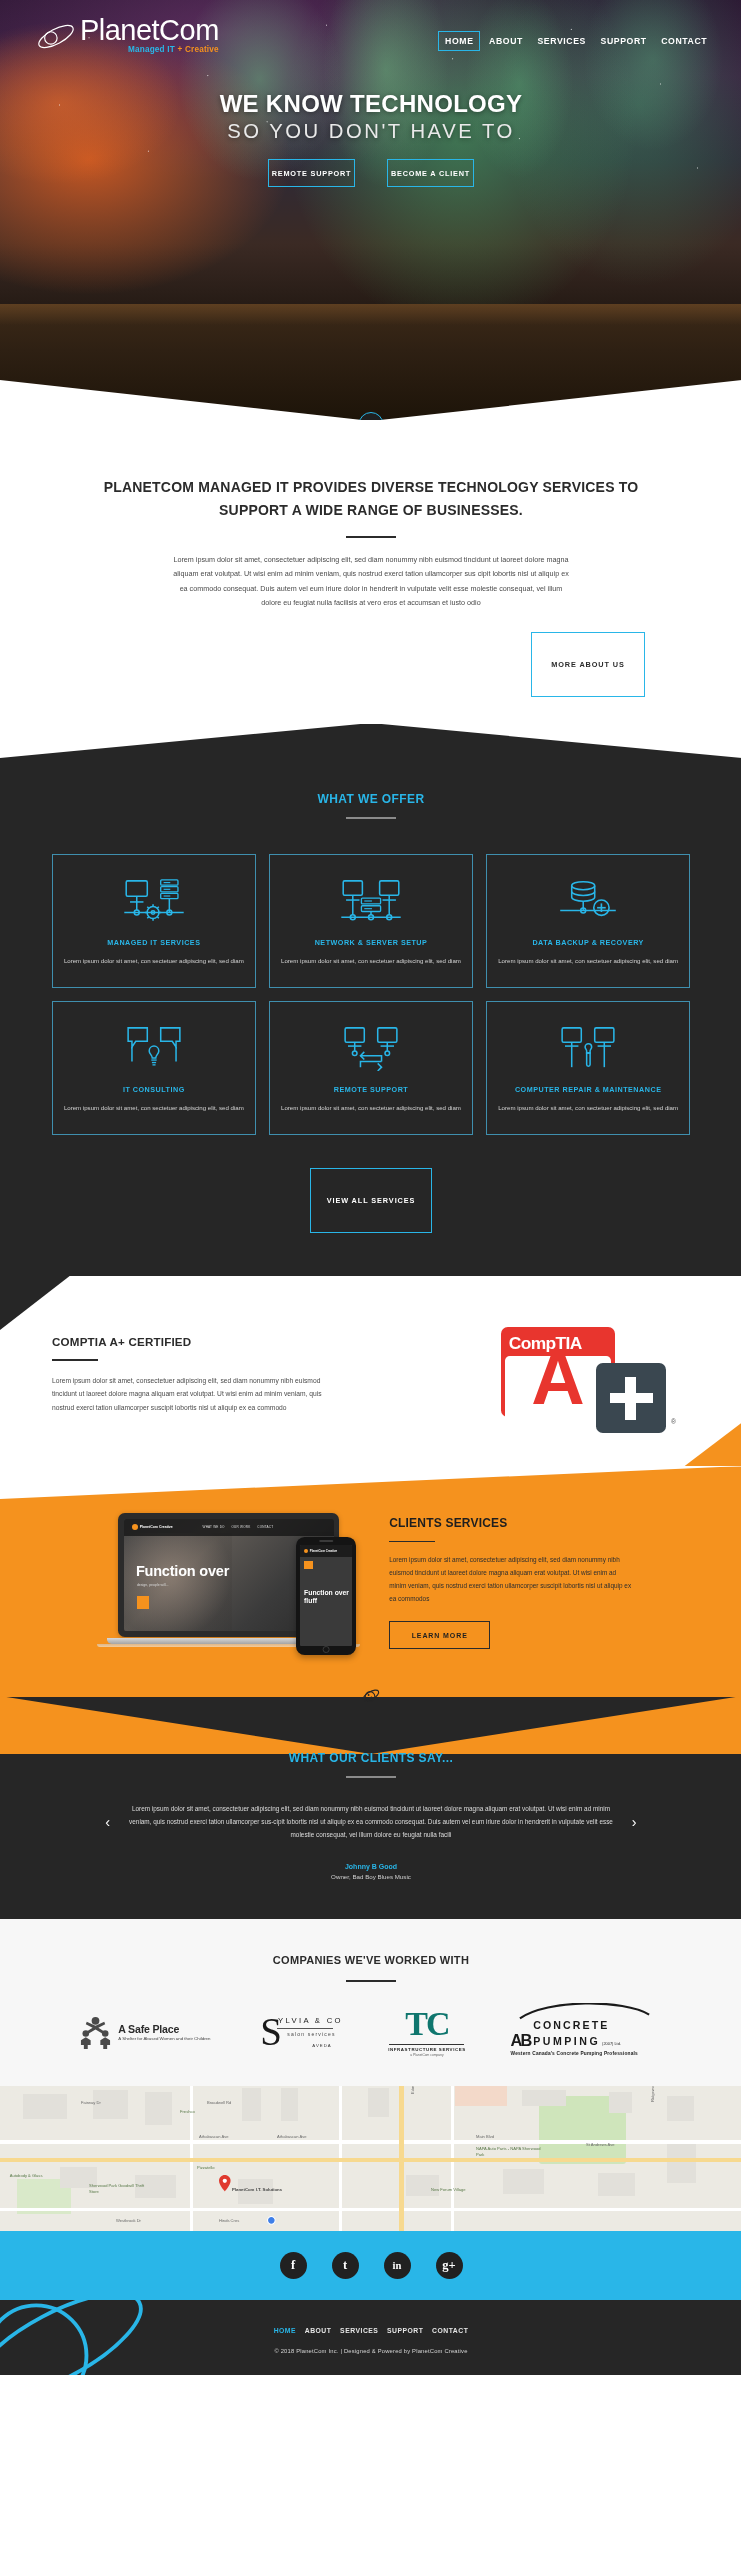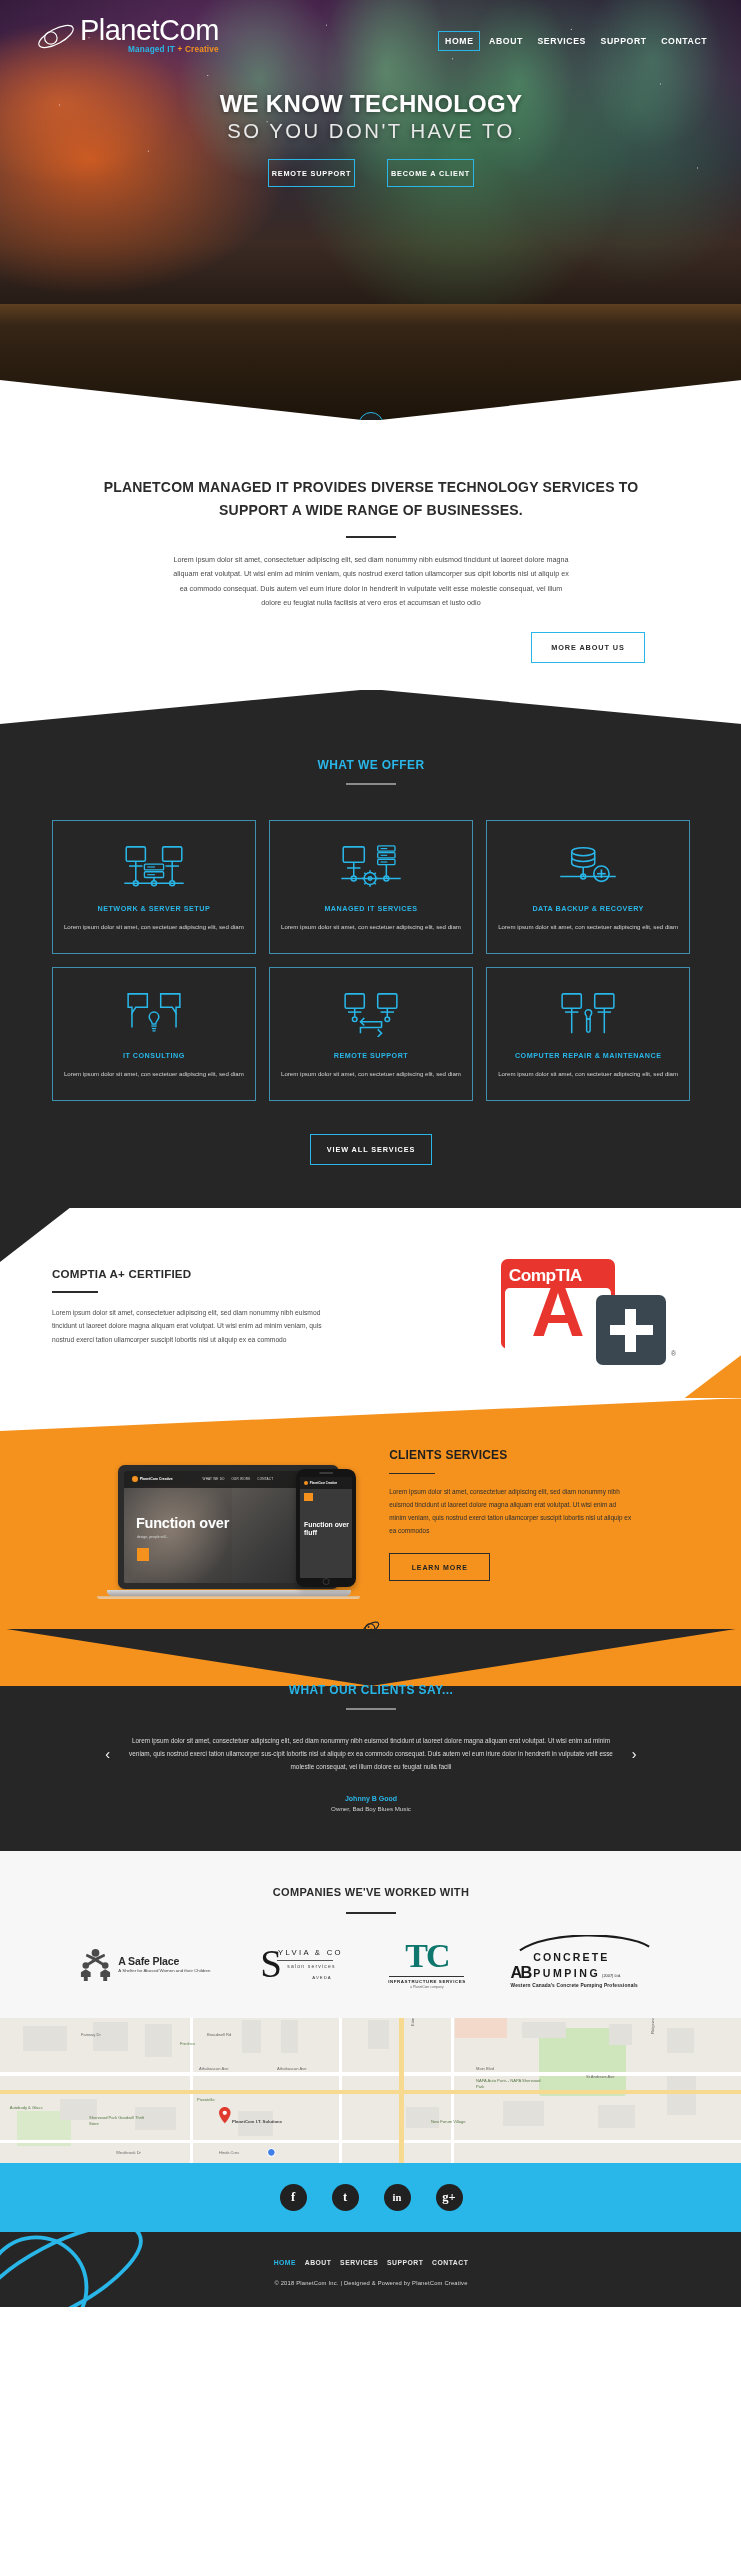--- a/index.html
+++ b/index.html
@@ -128,21 +128,21 @@
   }
   .rule-dark { width:50px; height:1.9px; background:#2b2b2b; margin: 13.5px auto 0; }
   .rule-grey { width:50px; height:1.9px; background:#8b8b8b; margin: 11.6px auto 0; }
   .intro p {
     font-size: 7.2px; line-height: 2.0; color:#4a4a4a;
     max-width: 404px; margin: 15.5px auto 0; text-align:center;
   }
   .btn-outline-blue {
     display:inline-block; border:1px solid #29b6e8; color:#2b2b2b; background:transparent;
     font-size: 7.3px; font-weight:bold; letter-spacing:0.9px;
-    padding: 10px 0; width:114px; text-align:center; cursor:pointer;
+    padding: 27px 0; width:114px; text-align:center; cursor:pointer;
     font-family:"Liberation Sans", sans-serif;
   }
   .intro-btn-wrap { margin-top: 21px; display:flex; justify-content:flex-end; padding-right: 97px; }
 
   
   .services { position:relative; background:#262626; padding: 68px 0 44px; }
   .services-top-wedge { position:absolute; left:0; top:-1px; width:100%; height:35px; }
   .sec-title-blue {
     text-align:center; color:#29b6e8; font-size: 12px; font-weight:bold; letter-spacing:0.4px;
   }
@@ -207,21 +207,21 @@
   }
 
   
   .creative { position:relative; background:#f5921e; padding: 41px 0 39px; }
   .creative-top-wedge { position:absolute; left:0; top:-1px; width:100%; height:33px; }
   .creative-inner {
     display:flex; align-items:center; justify-content:center; gap: 17.4px;
     width: 677px; margin: 0 auto; position:relative; z-index:3;
   }
   .devices { position:relative; width: 261px; height: 150px; }
-  .laptop { position:absolute; left:7.7px; top:5.8px; width:221px;margin-top:20px; }
+  .laptop { position:absolute; left:7.7px; top:5.8px; width:221px; }
   .laptop-screen {
     width: 221px; height: 124px; background:#2b2b2b; border-radius: 6.8px;
     padding: 5.8px 5.8px 6.8px; box-shadow: 0 1.9px 4.8px rgba(0,0,0,.22);
   }
   .laptop-inner {
     width:100%; height:100%; border-radius:1.9px; overflow:hidden; position:relative;
     background: linear-gradient(135deg, #4a4a4a 0%, #5f5a55 35%, #3b3b3b 70%, #2a2a2a 100%);
   }
   .li-nav {
     position:absolute; left:0; top:0; width:100%; height:16.4px;
@@ -473,46 +473,20 @@
 
   <section class="services">
     <svg class="services-top-wedge" viewBox="0 0 767 36" preserveAspectRatio="none">
       <polygon points="0,0 383.5,0 767,0 767,36 383.5,0 0,36" fill="#ffffff"></polygon>
     </svg>
 
     <div class="sec-title-blue">WHAT WE OFFER</div>
     <div class="rule-grey"></div>
 
     <div class="cards">
-
-      <div class="card">
-        <div class="card-icon">
-          <svg width="68" height="46" viewBox="0 0 70 48">
-            <rect x="6" y="3" width="20" height="15" rx="1.5" fill="none" stroke="#29b6e8" stroke-width="1.6"></rect>
-            <rect x="44" y="3" width="20" height="15" rx="1.5" fill="none" stroke="#29b6e8" stroke-width="1.6"></rect>
-            <line x1="16" y1="18" x2="16" y2="23" stroke="#29b6e8" stroke-width="1.6"></line>
-            <line x1="9" y1="23" x2="23" y2="23" stroke="#29b6e8" stroke-width="1.6"></line>
-            <line x1="54" y1="18" x2="54" y2="23" stroke="#29b6e8" stroke-width="1.6"></line>
-            <line x1="47" y1="23" x2="61" y2="23" stroke="#29b6e8" stroke-width="1.6"></line>
-            <rect x="25" y="21" width="20" height="6" rx="1" fill="none" stroke="#29b6e8" stroke-width="1.4"></rect>
-            <rect x="25" y="29" width="20" height="6" rx="1" fill="none" stroke="#29b6e8" stroke-width="1.4"></rect>
-            <line x1="28" y1="24" x2="36" y2="24" stroke="#29b6e8" stroke-width="1.2"></line>
-            <line x1="28" y1="32" x2="36" y2="32" stroke="#29b6e8" stroke-width="1.2"></line>
-            <line x1="4" y1="41" x2="66" y2="41" stroke="#29b6e8" stroke-width="1.6"></line>
-            <line x1="35" y1="35" x2="35" y2="38.4" stroke="#29b6e8" stroke-width="1.6"></line>
-            <line x1="16" y1="23" x2="16" y2="38.4" stroke="#29b6e8" stroke-width="1.6"></line>
-            <line x1="54" y1="23" x2="54" y2="38.4" stroke="#29b6e8" stroke-width="1.6"></line>
-            <circle cx="16" cy="41" r="2.6" fill="none" stroke="#29b6e8" stroke-width="1.6"></circle>
-            <circle cx="35" cy="41" r="2.6" fill="none" stroke="#29b6e8" stroke-width="1.6"></circle>
-            <circle cx="54" cy="41" r="2.6" fill="none" stroke="#29b6e8" stroke-width="1.6"></circle>
-          </svg>
-        </div>
-        <div class="card-title">NETWORK &amp; SERVER SETUP</div>
-        <div class="card-desc">Lorem ipsum dolor sit amet, con sectetuer adipiscing elit, sed diam</div>
-      </div>
 
       <div class="card">
         <div class="card-icon">
           <svg width="68" height="46" viewBox="0 0 70 48">
             <rect x="6" y="3" width="22" height="16" rx="1.5" fill="none" stroke="#29b6e8" stroke-width="1.6"></rect>
             <line x1="17" y1="19" x2="17" y2="25" stroke="#29b6e8" stroke-width="1.6"></line>
             <line x1="10" y1="25" x2="24" y2="25" stroke="#29b6e8" stroke-width="1.6"></line>
             <rect x="42" y="2" width="18" height="5.5" rx="1" fill="none" stroke="#29b6e8" stroke-width="1.4"></rect>
             <rect x="42" y="9" width="18" height="5.5" rx="1" fill="none" stroke="#29b6e8" stroke-width="1.4"></rect>
             <rect x="42" y="16" width="18" height="5.5" rx="1" fill="none" stroke="#29b6e8" stroke-width="1.4"></rect>
@@ -538,20 +512,46 @@
             </g>
           </svg>
         </div>
         <div class="card-title">MANAGED IT SERVICES</div>
         <div class="card-desc">Lorem ipsum dolor sit amet, con sectetuer adipiscing elit, sed diam</div>
       </div>
 
       <div class="card">
         <div class="card-icon">
           <svg width="68" height="46" viewBox="0 0 70 48">
+            <rect x="6" y="3" width="20" height="15" rx="1.5" fill="none" stroke="#29b6e8" stroke-width="1.6"></rect>
+            <rect x="44" y="3" width="20" height="15" rx="1.5" fill="none" stroke="#29b6e8" stroke-width="1.6"></rect>
+            <line x1="16" y1="18" x2="16" y2="23" stroke="#29b6e8" stroke-width="1.6"></line>
+            <line x1="9" y1="23" x2="23" y2="23" stroke="#29b6e8" stroke-width="1.6"></line>
+            <line x1="54" y1="18" x2="54" y2="23" stroke="#29b6e8" stroke-width="1.6"></line>
+            <line x1="47" y1="23" x2="61" y2="23" stroke="#29b6e8" stroke-width="1.6"></line>
+            <rect x="25" y="21" width="20" height="6" rx="1" fill="none" stroke="#29b6e8" stroke-width="1.4"></rect>
+            <rect x="25" y="29" width="20" height="6" rx="1" fill="none" stroke="#29b6e8" stroke-width="1.4"></rect>
+            <line x1="28" y1="24" x2="36" y2="24" stroke="#29b6e8" stroke-width="1.2"></line>
+            <line x1="28" y1="32" x2="36" y2="32" stroke="#29b6e8" stroke-width="1.2"></line>
+            <line x1="4" y1="41" x2="66" y2="41" stroke="#29b6e8" stroke-width="1.6"></line>
+            <line x1="35" y1="35" x2="35" y2="38.4" stroke="#29b6e8" stroke-width="1.6"></line>
+            <line x1="16" y1="23" x2="16" y2="38.4" stroke="#29b6e8" stroke-width="1.6"></line>
+            <line x1="54" y1="23" x2="54" y2="38.4" stroke="#29b6e8" stroke-width="1.6"></line>
+            <circle cx="16" cy="41" r="2.6" fill="none" stroke="#29b6e8" stroke-width="1.6"></circle>
+            <circle cx="35" cy="41" r="2.6" fill="none" stroke="#29b6e8" stroke-width="1.6"></circle>
+            <circle cx="54" cy="41" r="2.6" fill="none" stroke="#29b6e8" stroke-width="1.6"></circle>
+          </svg>
+        </div>
+        <div class="card-title">NETWORK &amp; SERVER SETUP</div>
+        <div class="card-desc">Lorem ipsum dolor sit amet, con sectetuer adipiscing elit, sed diam</div>
+      </div>
+
+      <div class="card">
+        <div class="card-icon">
+          <svg width="68" height="46" viewBox="0 0 70 48">
             <g fill="none" stroke="#29b6e8" stroke-width="1.6">
               <ellipse cx="30" cy="8" rx="12" ry="4.2"></ellipse>
               <path d="M18 8 V20 A12 4.2 0 0 0 42 20 V8"></path>
               <path d="M18 14 A12 4.2 0 0 0 42 14"></path>
             </g>
             <line x1="30" y1="24.2" x2="30" y2="34" stroke="#29b6e8" stroke-width="1.6"></line>
             <line x1="6" y1="34" x2="64" y2="34" stroke="#29b6e8" stroke-width="1.6"></line>
             <circle cx="30" cy="34" r="2.6" fill="none" stroke="#29b6e8" stroke-width="1.6"></circle>
             <circle cx="49" cy="31" r="8" fill="none" stroke="#29b6e8" stroke-width="1.7"></circle>
             <line x1="49" y1="26.5" x2="49" y2="35.5" stroke="#29b6e8" stroke-width="1.7"></line>

